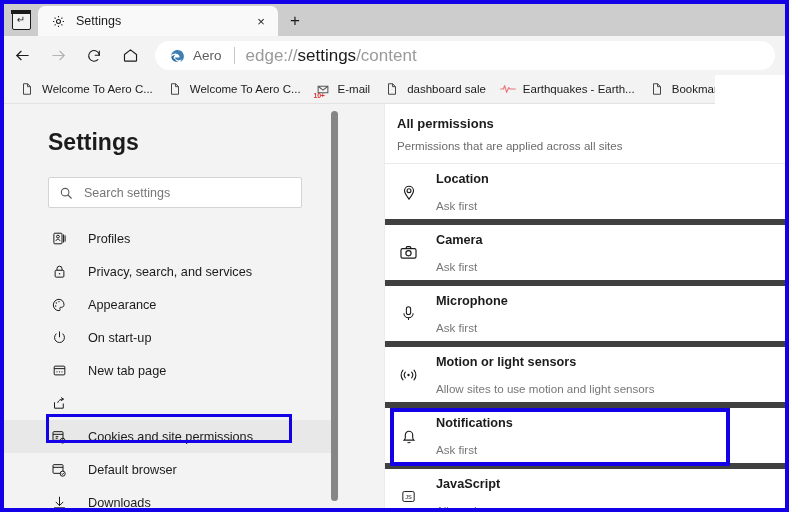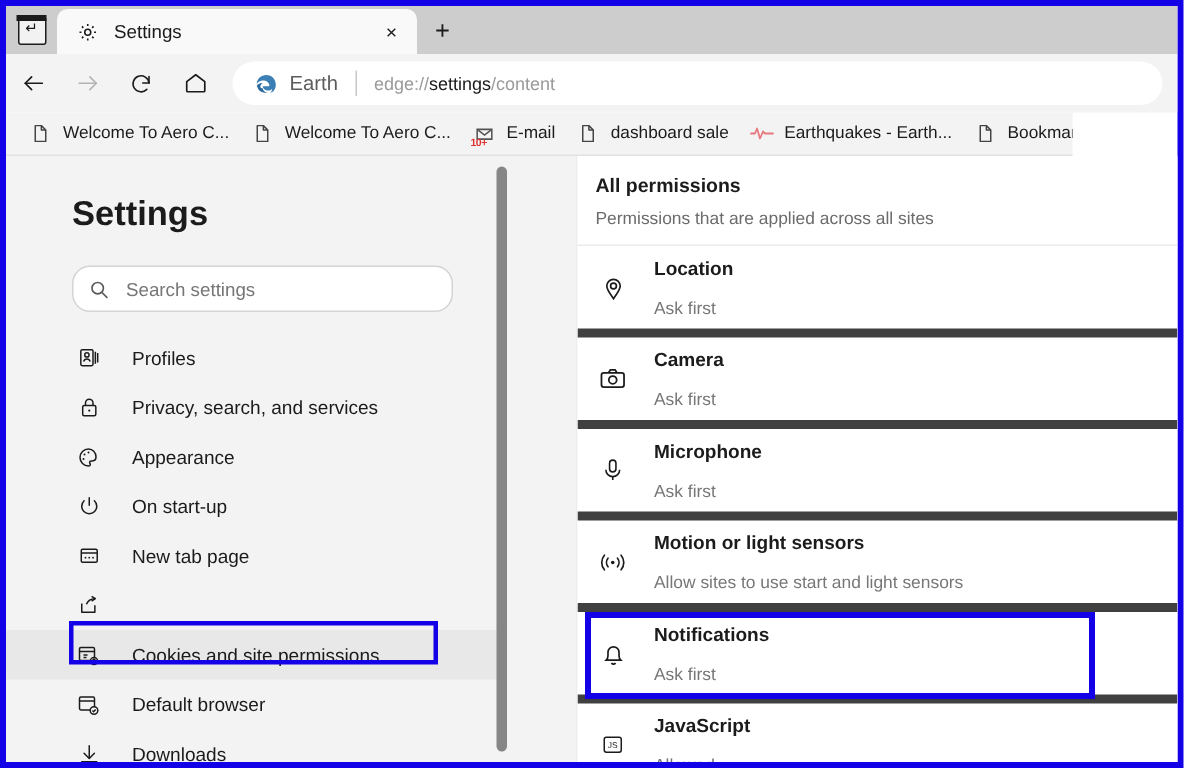--- a/index.html
+++ b/index.html
@@ -151,21 +151,21 @@
     margin-left: 7px;
   }
   .omni-sep {
     width: 1px;
     height: 17px;
     background: #c8c8c8;
     margin: 0 11px 0 12px;
     flex: none;
   }
   .omni-url {
-    font-size: 12px;
+    font-size: 17px;
     color: #9a9a9a;
     white-space: nowrap;
   }
   .omni-url .strong { color: #1b1b1b; }
 
   .bookmarks {
     position: absolute;
     left: 0; top: 71px;
     width: 711px;
     height: 29px;
@@ -249,21 +249,21 @@
     color: #1b1b1b;
     font-weight: 600;
     margin: 25px 0 0 44px;
   }
   .search-box {
     margin: 21px 0 0 44px;
     width: 254px;
     height: 31px;
     background: #ffffff;
     border: 1px solid #d4d4d4;
-    border-radius: 12px;
+    border-radius: 2px;
     display: flex;
     align-items: center;
     box-sizing: border-box;
     padding: 0 10px;
   }
   .search-placeholder {
     font-size: 12.5px;
     color: #767676;
     margin-left: 11px;
   }
@@ -442,21 +442,21 @@
       </span>
     </div>
 
     <div class="omnibox">
       <span class="omni-edge-icon">
         <svg width="17" height="17" viewBox="0 0 24 24">
           <path d="M21 13.2c0-5-3.9-9-9-9C7.2 4.2 3.2 7.8 3.1 12.6c1.4-2.3 4-3.6 6.9-3.2 2.6.4 4.4 2 4.9 3.9.2.9-.2 1.6-1 1.6H8.6c.3 2.3 2.3 4 4.8 4 1.7 0 3.1-.6 4-1.5.2 1.4-.6 2.9-2 3.7 3.3-.6 5.6-3.5 5.6-7.9z" fill="#3b7fb5"></path>
           <path d="M3.1 12.6c-.1 3.2 1.7 6.2 4.6 7.6 2 .9 3.9.9 5.7.4-2.5 0-4.5-1.7-4.8-4h-.9c-1 0-1.5-.9-1.2-1.9.4-1.3 1.2-2.3 2.4-2.9-2.2-.3-4.4.5-5.8 2.3z" fill="#2a6a9e"></path>
         </svg>
       </span>
-      <span class="omni-edge-label">Earth</span>
+      <span class="omni-edge-label">Aero</span>
       <span class="omni-sep"></span>
       <span class="omni-url"><span>edge://</span><span class="strong">settings</span><span>/content</span></span>
     </div>
   </div>
 
   <div class="bookmarks">
 
     <div class="bm">
       <span class="bm-icon">
         <svg width="14" height="14" viewBox="0 0 24 24" fill="none" stroke="#444" stroke-width="1.7" stroke-linejoin="round">
@@ -706,21 +706,21 @@
           <svg width="21" height="18" viewBox="0 0 26 24" fill="none" stroke="currentColor" stroke-width="1.5" stroke-linecap="round">
             <circle cx="13" cy="12" r="1.6" fill="currentColor" stroke="none"></circle>
             <path d="M8.8 8.2a6 6 0 0 0 0 7.6"></path>
             <path d="M17.2 8.2a6 6 0 0 1 0 7.6"></path>
             <path d="M5.6 5.5a10 10 0 0 0 0 13"></path>
             <path d="M20.4 5.5a10 10 0 0 1 0 13"></path>
           </svg>
         </span>
         <span class="perm-text">
           <span class="perm-title">Motion or light sensors</span>
-          <span class="perm-sub">Allow sites to use start and light sensors</span>
+          <span class="perm-sub">Allow sites to use motion and light sensors</span>
         </span>
       </div>
 
       <div class="perm-row">
         <span class="perm-icon">
           <svg width="18" height="18" viewBox="0 0 24 24" fill="none" stroke="currentColor" stroke-width="1.5">
             <path d="M5.5 17.5h13c-1.3-1.3-1.6-2.3-1.6-4v-3a4.9 4.9 0 0 0-9.8 0v3c0 1.7-.3 2.7-1.6 4z"></path>
             <path d="M10.2 20c.4.6 1 1 1.8 1s1.4-.4 1.8-1"></path>
           </svg>
         </span>

